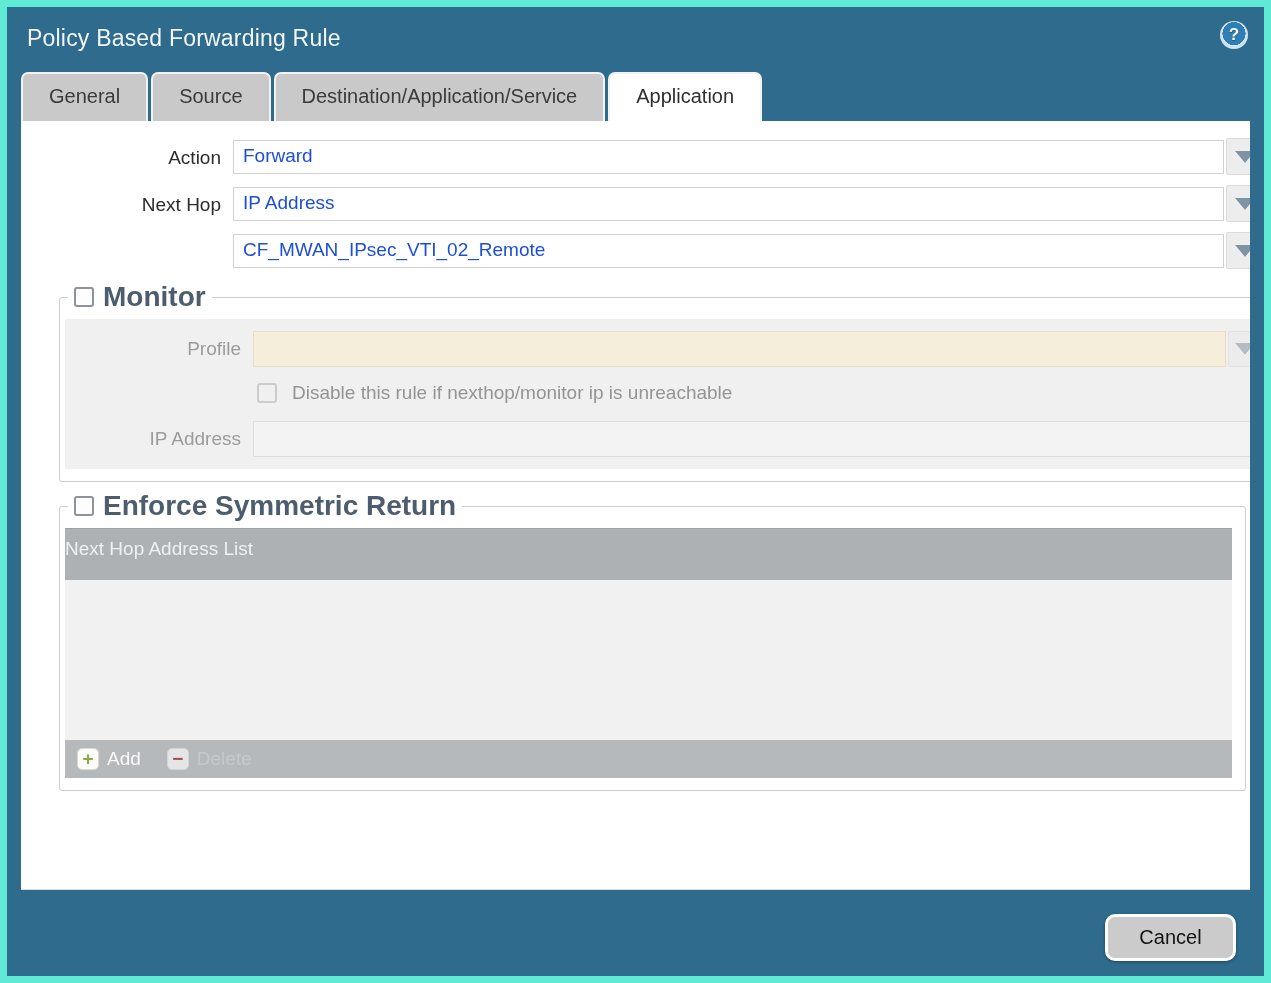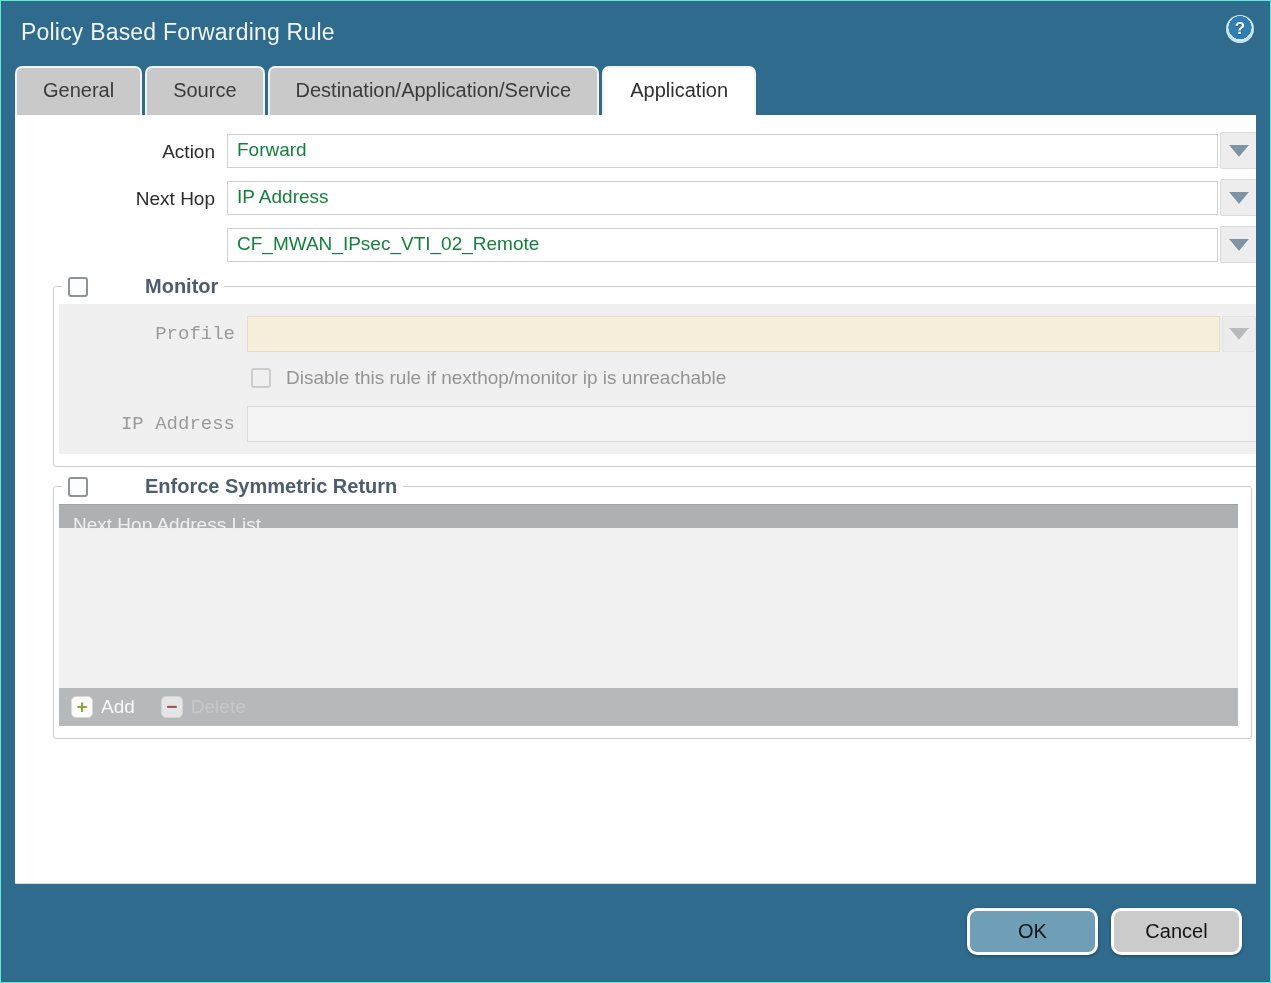--- a/index.html
+++ b/index.html
@@ -3,21 +3,21 @@
 <meta charset="utf-8">
 <style>
   * { margin: 0; padding: 0; box-sizing: border-box; }
   html,body { background:#000; }
   body { font-family: "Liberation Sans", "DejaVu Sans", sans-serif; }
 
   .dialog {
     position: relative;
     width: 1271px; height: 983px;
     background: #2e6b8c;
-    border: 1px solid #5eead4;
+    border: 7px solid #5eead4;
     overflow: hidden;
   }
 
   
   .titlebar { position: relative; height: 65px; padding: 18px 0 0 20px; }
   .titlebar h1 { color: #f2f6f8; font-size: 23px; font-weight: 500; letter-spacing: .2px; }
   .help-btn {
     position: absolute; top: 14px; right: 16px;
     width: 28px; height: 28px; border-radius: 50%;
     background: radial-gradient(circle at 50% 45%, #2f7fb5 0 55%, #cfe3ef 56% 72%, #eef6fb 73% 85%, rgba(255,255,255,.15) 100%);
@@ -50,21 +50,21 @@
 
   .row { display: flex; align-items: center; margin-bottom: 12px; }
   .row .lbl {
     width: 212px; text-align: right; padding-right: 12px;
     font-size: 19px; color: #2c2c2c; flex: none;
   }
   .field-wrap { display: flex; align-items: stretch; }
   .field {
     width: 991px; height: 34px;
     border: 1px solid #d2d2d2; background: #ffffff;
-    font-size: 19px; color: #15803d;
+    font-size: 19px; color: #1d4ed8;
     padding: 4px 0 0 9px;
     overflow: hidden; white-space: nowrap;
   }
   .dd-btn {
     width: 37px; height: 37px; margin-left: 2px; margin-top: -2px;
     background: #ededed; border: 1px solid #dcdcdc; border-radius: 2px;
     display: flex; align-items: center; justify-content: center;
     cursor: pointer; flex: none;
   }
   .dd-tri { width: 0; height: 0; border-left: 10px solid transparent; border-right: 10px solid transparent; border-top: 12px solid #7e94a4; filter: drop-shadow(0 1px 0 rgba(255,255,255,.7)); }
@@ -73,38 +73,38 @@
   
   fieldset {
     border: 1px solid #cdcdcd; border-radius: 3px;
     margin: 0 4px 0 38px; padding: 0 0 10px 0;
   }
   fieldset legend { display: flex; align-items: center; gap: 9px; margin-left: 8px; padding: 0 6px; }
   .cbx {
     width: 20px; height: 20px; border: 2px solid #8e939b; border-radius: 3px;
     background: #fdfdfd; cursor: pointer; flex: none;
   }
-  .legend-text { font-size: 20px; font-weight: bold; color: #4d5d6d; margin-left: 48px; }
+  .legend-text { font-size: 28px; font-weight: bold; color: #4d5d6d; }
 
   .graybox { background: #f0f0f1; margin: 6px 13px 2px 5px; padding: 12px 0 12px 0; }
   .graybox .row { margin-bottom: 0; }
-  .graybox .lbl { color: #9b9b9b; width: 188px; font-family: Liberation Mono, monospace; }
+  .graybox .lbl { color: #9b9b9b; width: 188px; }
   .field.tan { background: #f5eedb; border-color: #e4ddc8; width: 973px; height: 36px; }
   .field.dis { background: #f3f3f3; border-color: #dddddd; width: 1010px; height: 36px; }
   .dd-btn.disabled { background: #ececec; border-color: #e2e2e2; margin-top: 0; height: 36px; width: 34px; }
 
   .disable-row { display: flex; align-items: center; gap: 15px; margin: 15px 0 17px 192px; }
   .cbx.light { border: 2px solid #cccccc; background: #f0f0f1; }
   .disable-row .txt { font-size: 19px; color: #949494; }
 
   
   .nh-table { margin: 6px 13px 2px 5px; }
   .nh-head {
-    height: 24px; background: #adb1b4; border-top: 1px solid #9ea2a5;
-    color: #eef0f1; font-size: 19px; line-height: 40px; padding-left: 14px;
+    height: 52px; background: #adb1b4; border-top: 1px solid #9ea2a5;
+    color: #eef0f1; font-size: 19px; line-height: 40px; 
   }
   .nh-body { height: 160px; background: #f1f1f2; }
   .nh-foot { height: 38px; background: #b5b9bc; display: flex; align-items: center; padding-left: 12px; gap: 26px; }
   .tbl-btn { display: flex; align-items: center; gap: 8px; cursor: pointer; }
   .ico {
     width: 22px; height: 22px; border-radius: 5px; flex: none;
     display: flex; align-items: center; justify-content: center;
     font-size: 19px; font-weight: bold; line-height: 20px;
   }
   .ico.add { background: #fcfcfb; border: 1px solid #d9d9d2; color: #8aa83c; }
@@ -225,17 +225,16 @@
             <span class="t">Delete</span>
           </div>
         </div>
       </div>
     </fieldset>
 
 
   </div>
 
   <div class="footer">
-    <div class="btn ok">OK</div>
     <div class="btn cancel">Cancel</div>
   </div>
 
 </div>
 
 </body></html>

